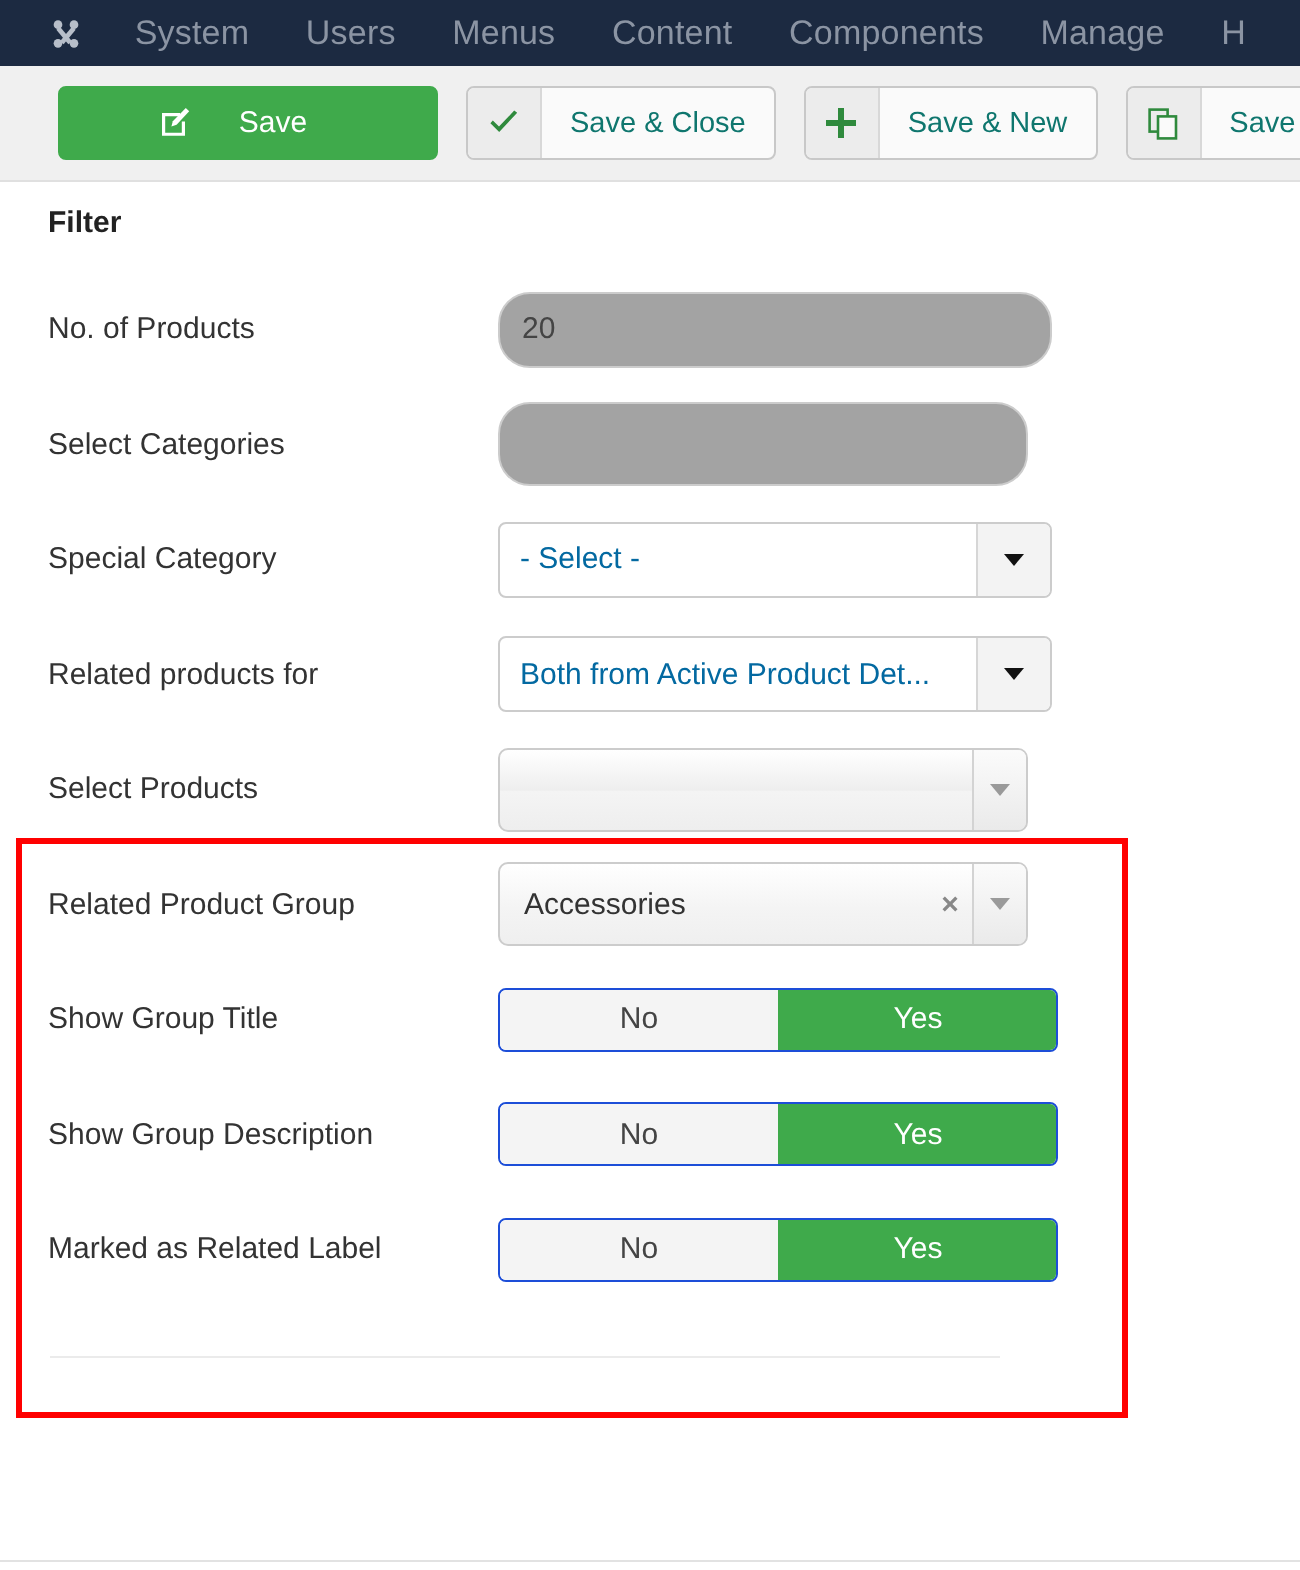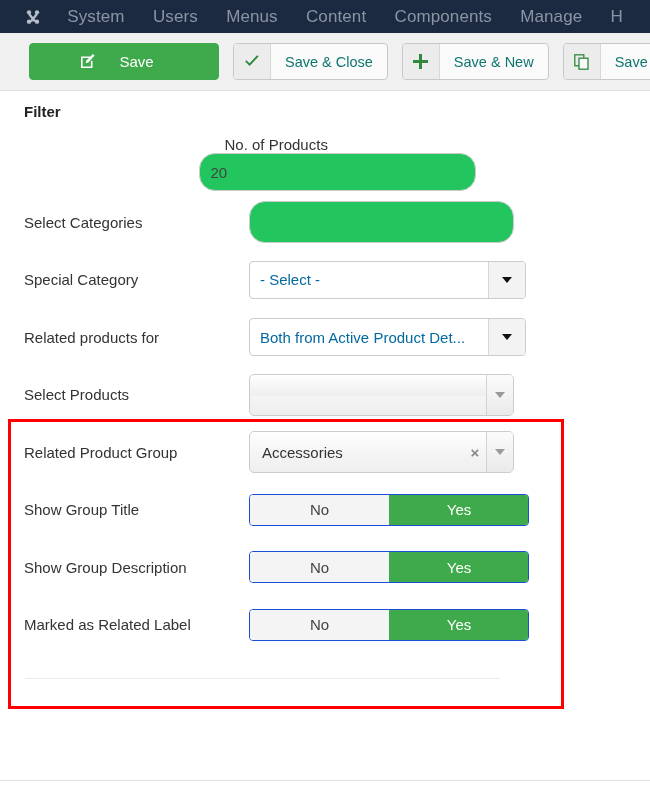--- a/index.html
+++ b/index.html
@@ -114,21 +114,21 @@
     color: #333;
   }
   .field { flex: 0 0 auto; }
 
   
   .text-input {
     width: 277px;
     height: 38px;
     border: 1px solid #ccc;
     border-radius: 16px;
-    background: #22c55e;
+    background: #a3a3a3;
     font-size: 15px;
     color: #444;
     padding: 0 11px;
     font-family: "Liberation Sans", sans-serif;
   }
   .text-input.tall { height: 42px; width: 265px; }
 
   
   .chosen {
     width: 277px;
@@ -328,21 +328,21 @@
     </span>
     <span class="btn-label">Save as</span>
   </div>
 
 </div>
 
 <div class="content">
 
   <h3 class="section-title">Filter</h3>
 
-  <div class="form-row" style="margin-top:16px;flex-direction:column;">
+  <div class="form-row" style="margin-top:16px;">
     <div class="form-label">No. of Products</div>
     <div class="field">
       <input class="text-input" type="text" value="20" style="">
     </div>
   </div>
 
   <div class="form-row">
     <div class="form-label">Select Categories</div>
     <div class="field">
       <input class="text-input tall" type="text" value="" style="">

